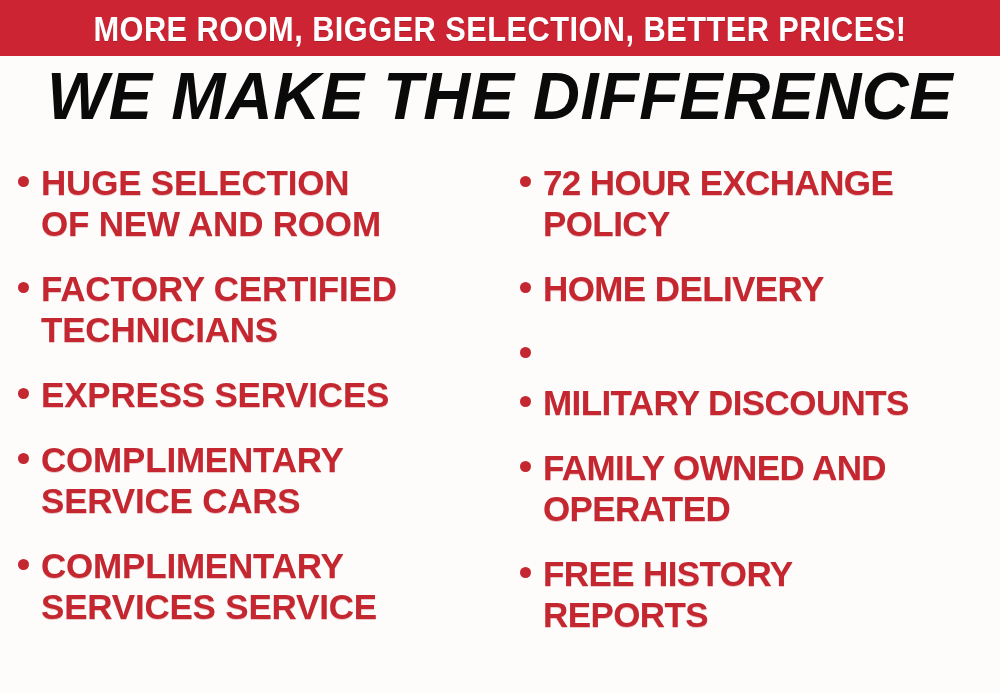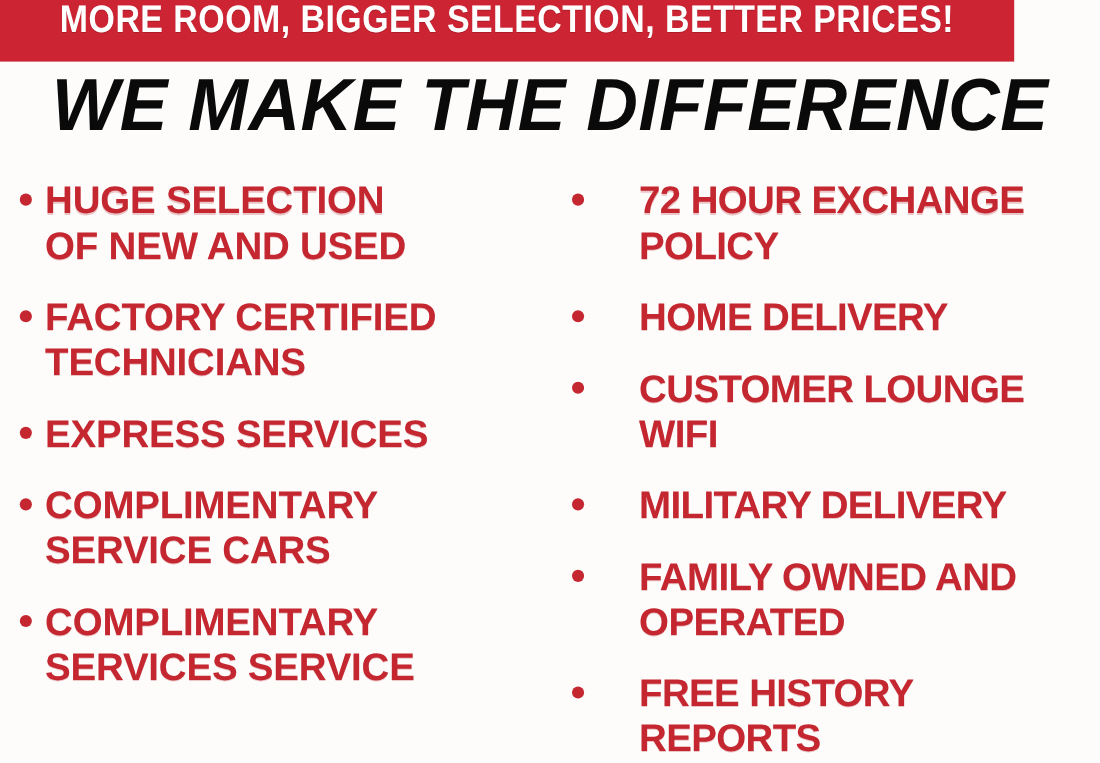--- a/index.html
+++ b/index.html
@@ -13,25 +13,25 @@
     font-family: "Liberation Sans", sans-serif;
     overflow: hidden;
     position: relative;
   }
 
   
   .banner {
     position: absolute;
     left: 0;
     top: 0;
-    width: 922px;
+    width: 1000px;
     height: 56px;
     background: #cc2432;
     display: flex;
-    align-items: flex-start;
+    align-items: center;
     justify-content: center;
     overflow: hidden;
   }
   .banner-text {
     color: #ffffff;
     font-family: "Liberation Sans", sans-serif;
     font-weight: bold;
     font-size: 35px;
     line-height: 35px;
     letter-spacing: 0.5px;
@@ -108,21 +108,20 @@
     color: #c42730;
     font-family: "Liberation Sans", sans-serif;
     font-weight: bold;
     font-size: 35px;
     line-height: 41px;
     letter-spacing: -0.2px;
     text-shadow: 0 1px 0 rgba(180,35,45,0.25);
   }
   .col-right .bullet-text {
     letter-spacing: -0.6px;
-    margin-left: 38px;
   }
   .tight {
     letter-spacing: -1.6px;
   }
 </style>
 </head>
 <body>
 
 <div class="banner">
   <div class="banner-text">MORE ROOM, BIGGER SELECTION, BETTER PRICES!</div>
@@ -133,21 +132,21 @@
 </div>
 
 <div class="columns">
 
   <div class="col col-left">
 
     <div class="bullet-item">
       <span class="bullet-dot"></span>
       <span class="bullet-text">
         <span>HUGE SELECTION</span><br>
-        <span>OF NEW AND USED</span>
+        <span>OF NEW AND ROOM</span>
       </span>
     </div>
 
     <div class="bullet-item">
       <span class="bullet-dot"></span>
       <span class="bullet-text">
         <span>FACTORY CERTIFIED</span><br>
         <span>TECHNICIANS</span>
       </span>
     </div>
@@ -189,30 +188,26 @@
 
     <div class="bullet-item">
       <span class="bullet-dot"></span>
       <span class="bullet-text">
         <span>HOME DELIVERY</span>
       </span>
     </div>
 
     <div class="bullet-item">
       <span class="bullet-dot"></span>
+    </div>
+
+    <div class="bullet-item">
+      <span class="bullet-dot"></span>
       <span class="bullet-text tight">
-        <span>CUSTOMER LOUNGE</span><br>
-        <span>WIFI</span>
-      </span>
-    </div>
-
-    <div class="bullet-item">
-      <span class="bullet-dot"></span>
-      <span class="bullet-text tight">
-        <span>MILITARY DELIVERY</span>
+        <span>MILITARY DISCOUNTS</span>
       </span>
     </div>
 
     <div class="bullet-item">
       <span class="bullet-dot"></span>
       <span class="bullet-text tight">
         <span>FAMILY OWNED AND</span><br>
         <span>OPERATED</span>
       </span>
     </div>

